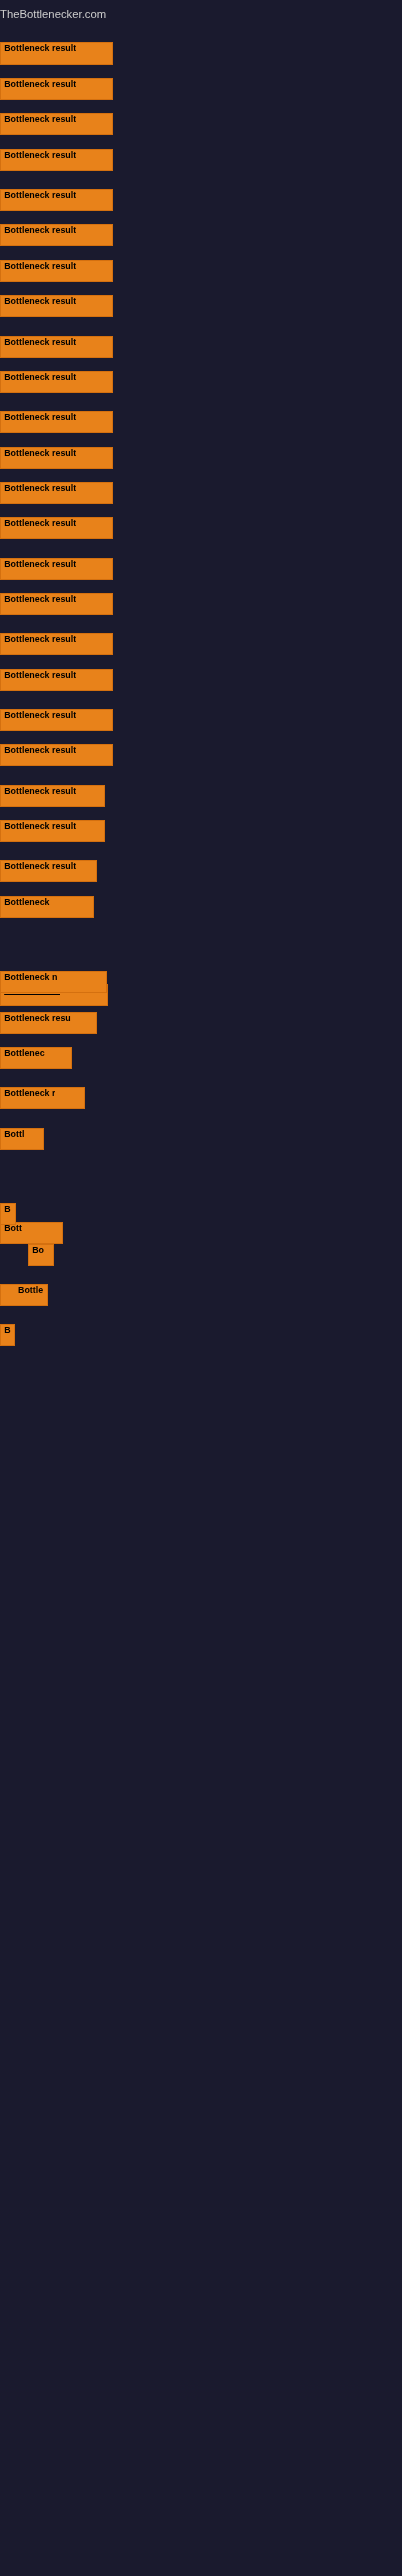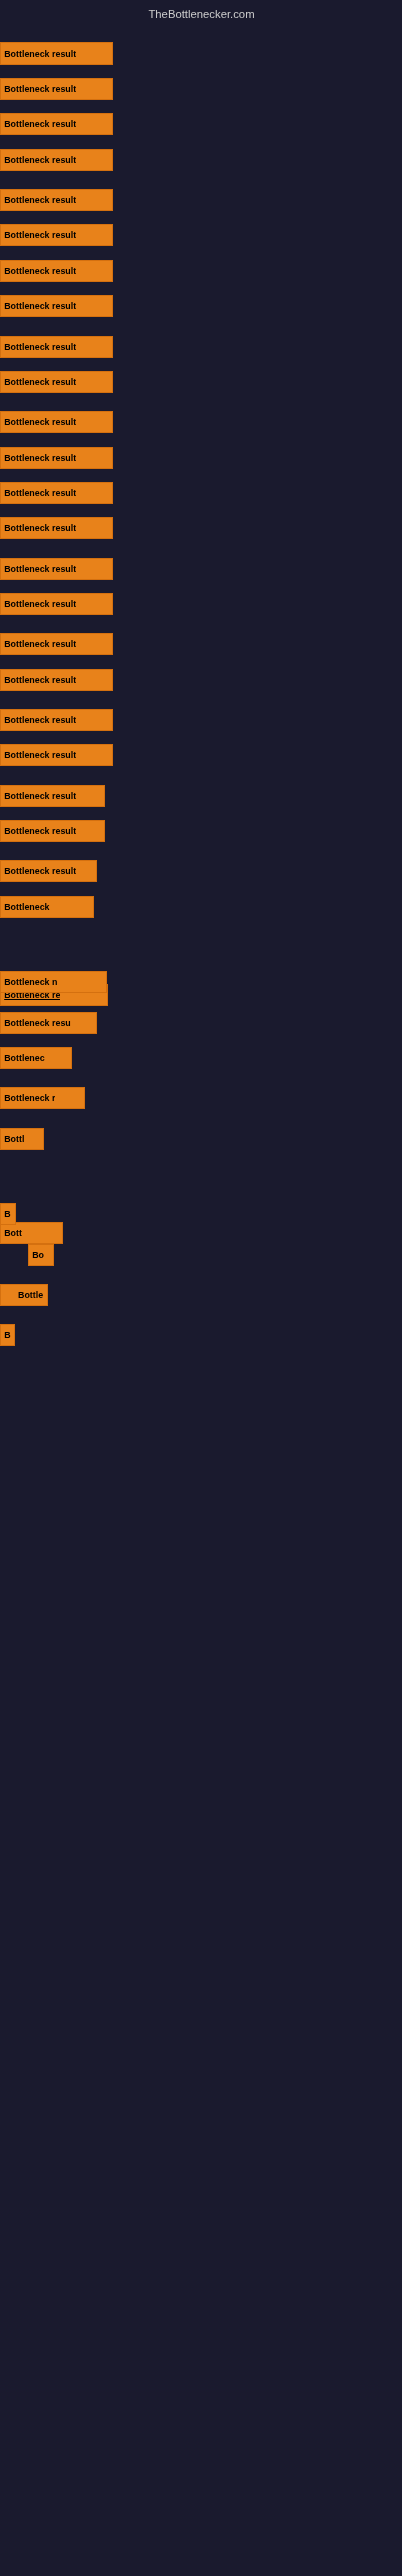--- a/index.html
+++ b/index.html
@@ -8,21 +8,20 @@
       box-sizing: border-box;
     }
     body {
       width: 403px;
       min-height: 2576px;
       background-color: #1a1a2e;
       font-family: Arial, sans-serif;
       position: relative;
     }
     .header {
-      text-align: center;
       padding: 6.4px 0;
       background-color: #1a1a2e;
     }
     .header-title {
       color: #cccccc;
       font-size: 11.3px;
       font-weight: normal;
     }
     .chart-area {
       position: relative;
@@ -31,21 +30,20 @@
       background-color: #1a1a2e;
       overflow: hidden;
     }
     .bar-item {
       position: absolute;
       left: 0;
       height: 22.5px;
       background-color: #e8821a;
       border: 0.8px solid #d4700f;
       display: flex;
-      align-items: center;
       padding-left: 3.2px;
       cursor: default;
     }
     .bar-label {
       color: #000000;
       font-size: 8.9px;
       font-weight: bold;
       white-space: nowrap;
       overflow: hidden;
     }

